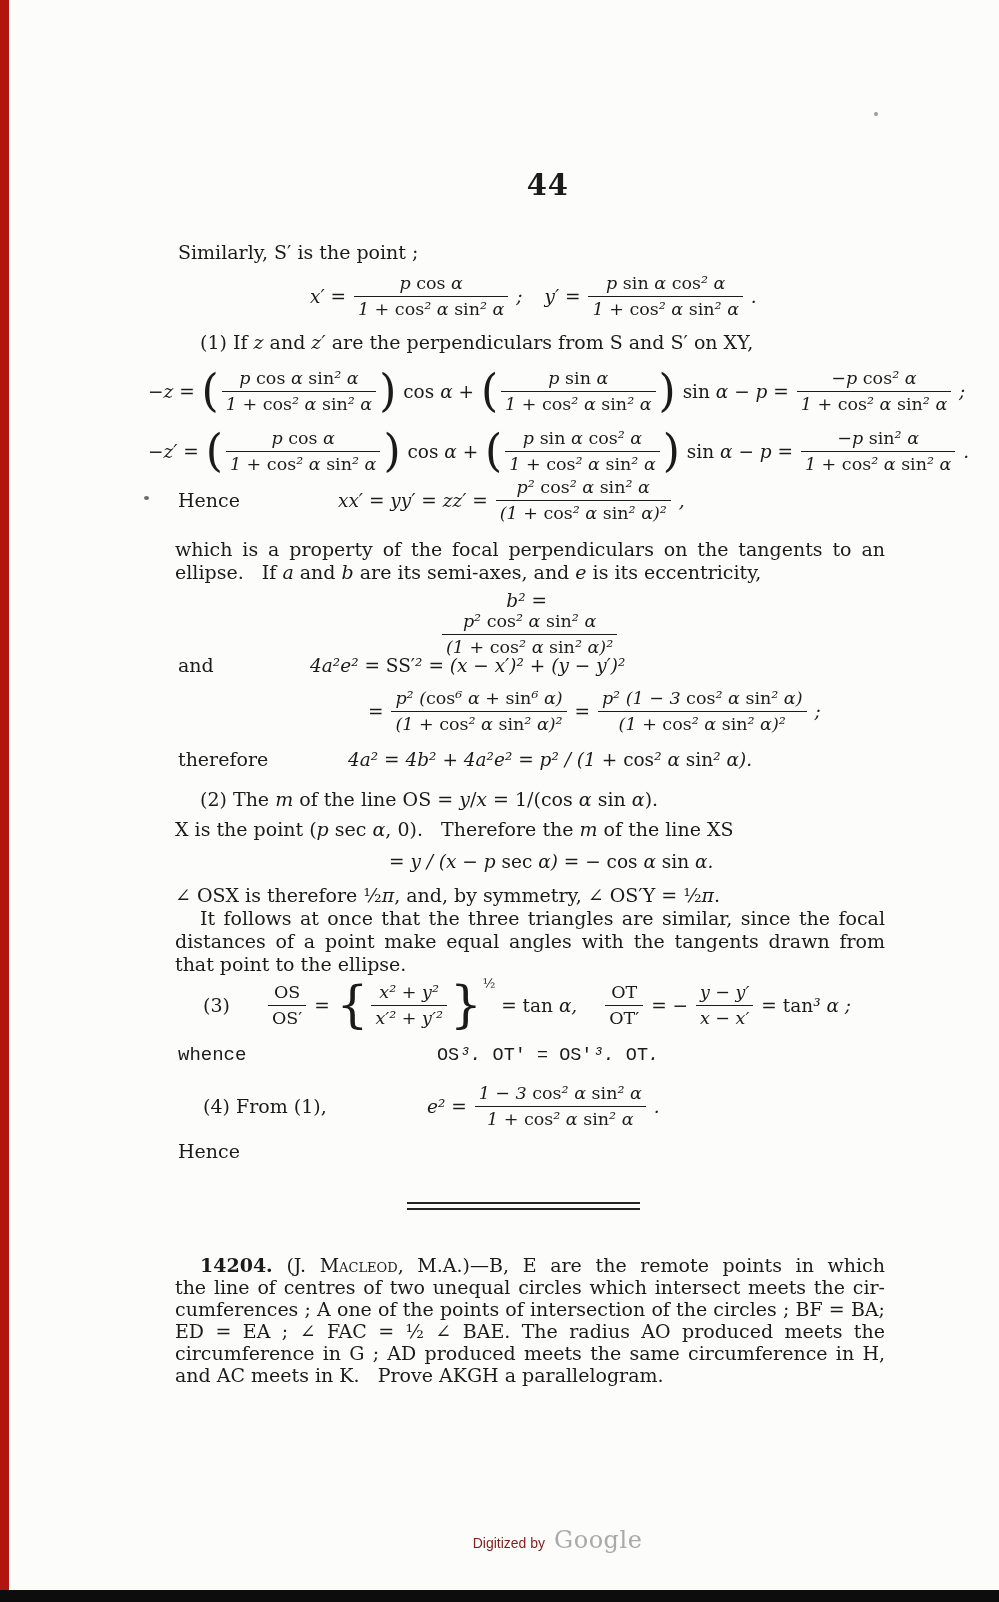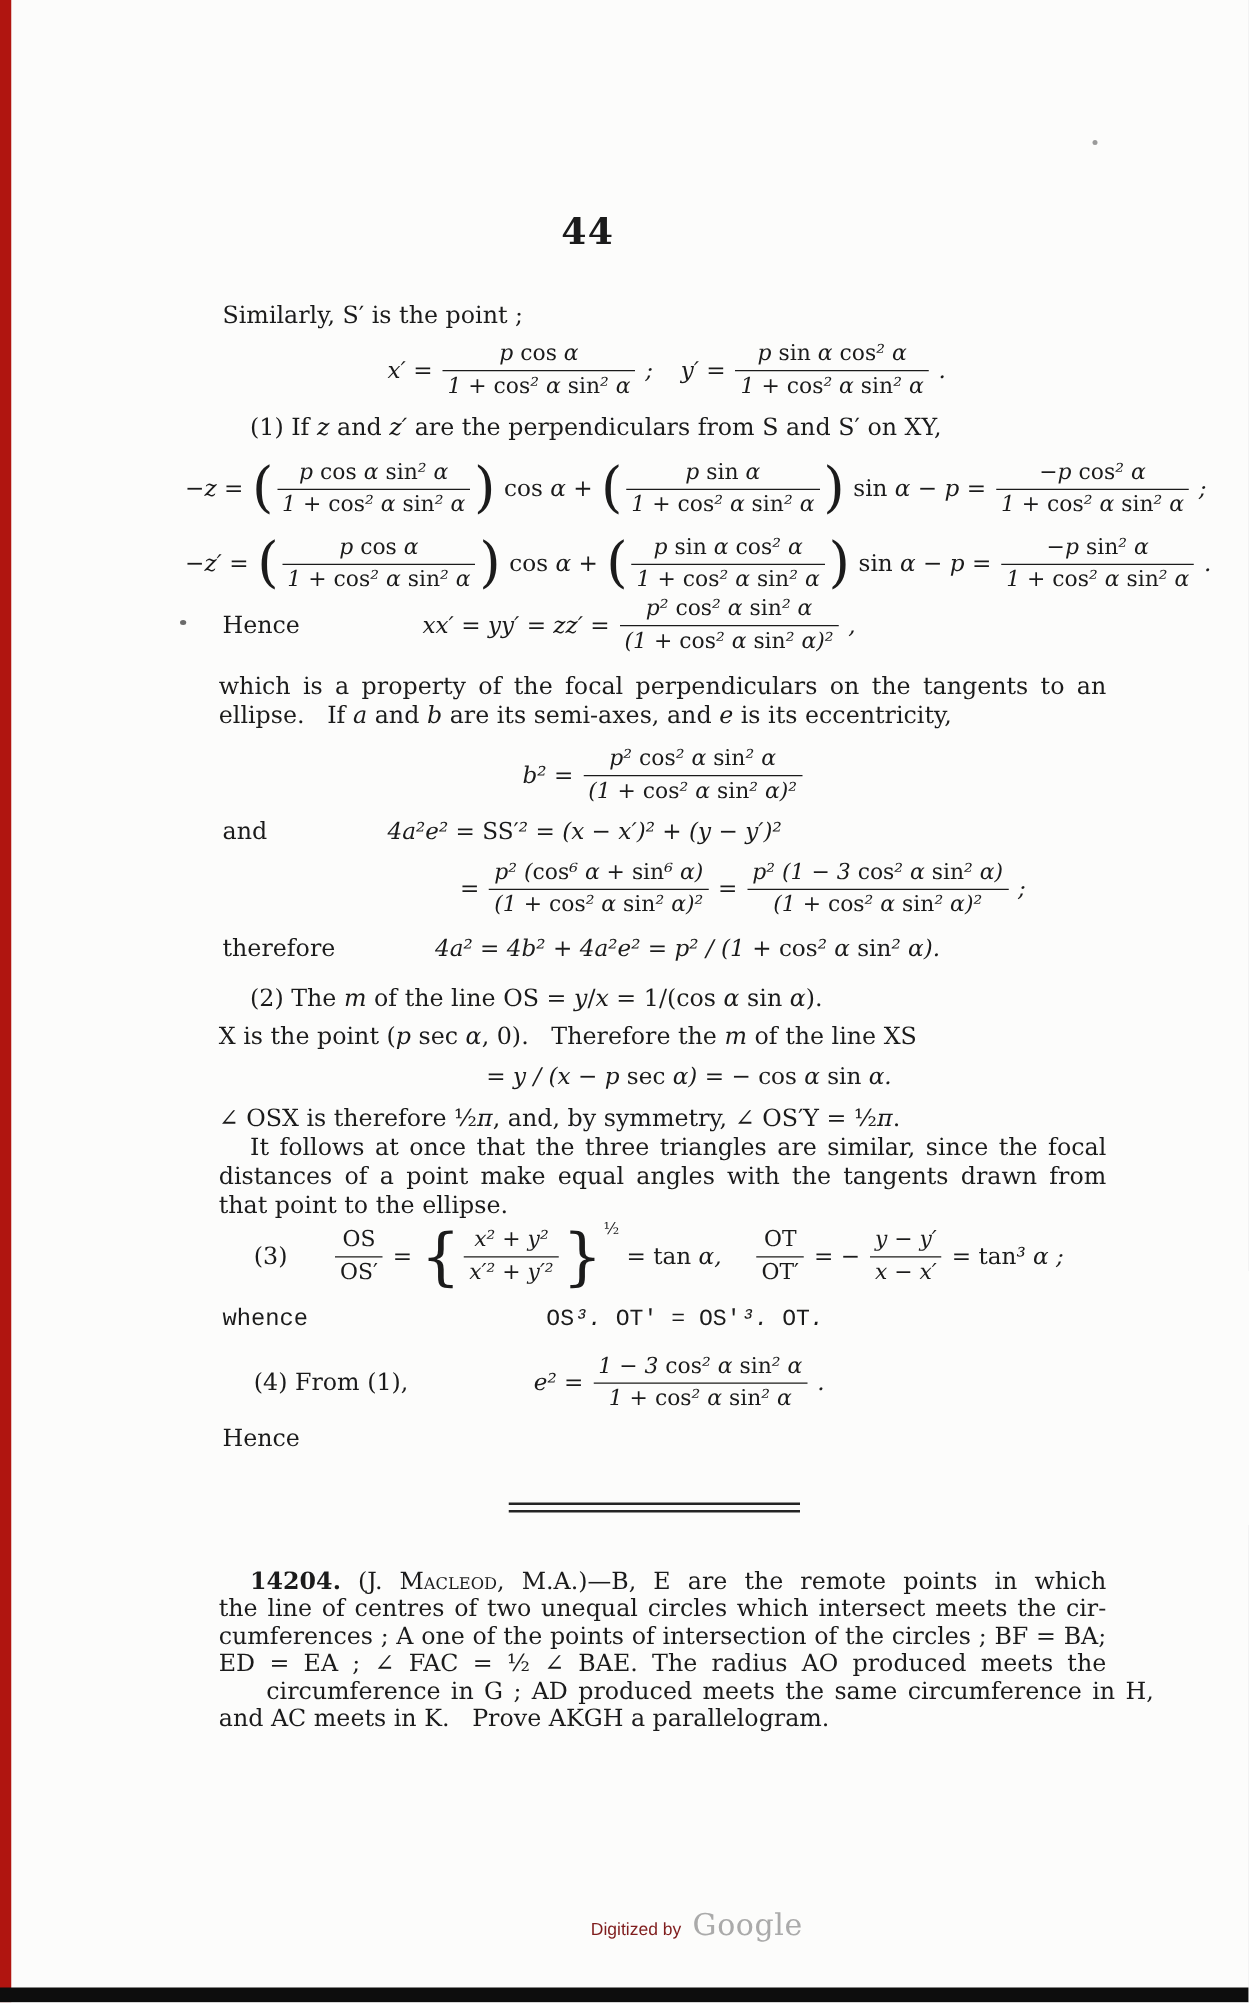--- a/index.html
+++ b/index.html
@@ -1,20 +1,20 @@
 <!DOCTYPE html>
 <html><head>
 <meta charset="utf-8">
 <style>
   html,body{margin:0;padding:0;background:#e8e8e8;}
   .page{position:relative;width:999px;height:1602px;background:#fcfcfb;overflow:hidden;
         font-family:"DejaVu Serif",serif;color:#1b1b1b;}
   .strip{position:absolute;left:0;top:0;width:9px;height:1602px;}
   .bbar{position:absolute;left:0;bottom:0;width:999px;height:12px;}
-  .pagenum{position:absolute;top:168px;left:449px;width:120px;text-align:left;
+  .pagenum{position:absolute;top:168px;left:449px;width:120px;text-align:right;
            font-size:29px;font-weight:bold;letter-spacing:1px;}
   .tline{position:absolute;font-size:19px;line-height:23px;white-space:pre;}
   .tline.just{white-space:normal;text-align:justify;text-align-last:justify;}
   .it{font-style:italic;}
   .sc{font-variant:small-caps;}
   .bold{font-weight:bold;}
   .eq{position:absolute;left:0;width:999px;}
   .eqlabel{position:absolute;top:0;display:flex;align-items:center;font-size:19px;}
   .fx{position:absolute;top:0;display:flex;align-items:center;font-style:italic;}
   .mt{font-size:18.5px;white-space:pre;}
@@ -115,21 +115,21 @@
           <span class="frac">
             <span class="num"><span>p² </span><span class="rm">cos</span><span>² α </span><span class="rm">sin</span><span>² α</span></span>
             <span class="den"><span>(1 + </span><span class="rm">cos</span><span>² α </span><span class="rm">sin</span><span>² α)²</span></span>
           </span>
           <span class="mt"><span> ,</span></span>
         </div>
       </div>
       <div class="tline just" style="top: 538px; left: 175px; width: 710px;"><span>which is a property of the focal perpendiculars on the tangents to an</span></div>
       <div class="tline" style="top: 561px; left: 175px;"><span>ellipse.   If </span><span class="it ">a</span><span> and </span><span class="it ">b</span><span> are its semi-axes, and </span><span class="it ">e</span><span> is its eccentricity,</span></div>
       <div class="eq" style="top: 590px; height: 60px;">
-        <div class="fx" style="left: 418px; height: 60px;">
+        <div class="fx" style="left: 440px; height: 60px; flex-direction: column;">
           <span class="mt"><span>b² = </span></span>
           <span class="frac">
             <span class="num"><span>p² </span><span class="rm">cos</span><span>² α </span><span class="rm">sin</span><span>² α</span></span>
             <span class="den"><span>(1 + </span><span class="rm">cos</span><span>² α </span><span class="rm">sin</span><span>² α)²</span></span>
           </span>
         </div>
       </div>
       <div class="eq" style="top: 652px; height: 26px;">
         <span class="eqlabel" style="left: 178px; height: 26px;">and</span>
         <div class="fx" style="left: 310px; height: 26px;">
@@ -215,21 +215,21 @@
         </div>
       </div>
       <div class="eq" style="top: 1138px; height: 26px;">
         <span class="eqlabel" style="left: 178px; height: 26px;">Hence</span>
       </div>
       <div class="rule2" style="top: 1202px; left: 407px; width: 233px;"></div>
       <div class="tline just" style="top: 1254px; left: 200px; width: 685px;"><span class="bold">14204.</span><span>  (J. </span><span class="sc ">Macleod</span><span>, M.A.)—B, E are the remote points in which</span></div>
       <div class="tline just" style="top: 1276px; left: 175px; width: 710px;"><span>the line of centres of two unequal circles which intersect meets the cir-</span></div>
       <div class="tline just" style="top: 1298px; left: 175px; width: 710px;"><span>cumferences ;  A one of the points of intersection of the circles ;  BF = BA;</span></div>
       <div class="tline just" style="top: 1320px; left: 175px; width: 710px;"><span>ED = EA ;  ∠ FAC = ½ ∠ BAE.   The radius AO produced meets the</span></div>
-      <div class="tline just" style="top: 1342px; left: 175px; width: 710px; margin-left: 38px;"><span>circumference in G ;  AD produced meets the same circumference in H,</span></div>
+      <div class="tline just" style="top: 1342px; left: 175px; width: 710px;"><span>circumference in G ;  AD produced meets the same circumference in H,</span></div>
       <div class="tline" style="top: 1364px; left: 175px;"><span>and AC meets in K.   Prove AKGH a parallelogram.</span></div>
     </div>
   <div class="wm">
     <span class="pre">Digitized by</span>
     <span class="brand">Google</span>
   </div>
   <div class="bbar" style="background: rgb(13, 13, 13);"></div>
 <div class="speck" style="left: 874px; top: 112px; width: 4px; height: 4px; background: rgb(154, 154, 154);"></div>
     <div class="speck" style="left: 144px; top: 496px; width: 5px; height: 4px; background: rgb(106, 106, 106);"></div>
   </div>

